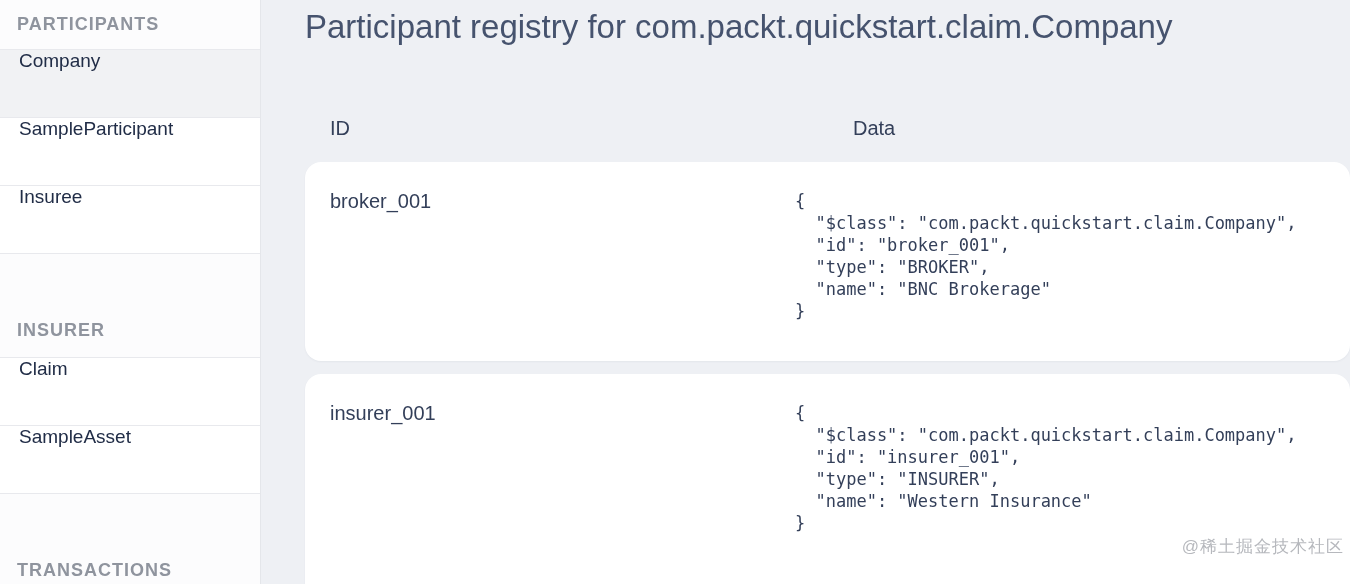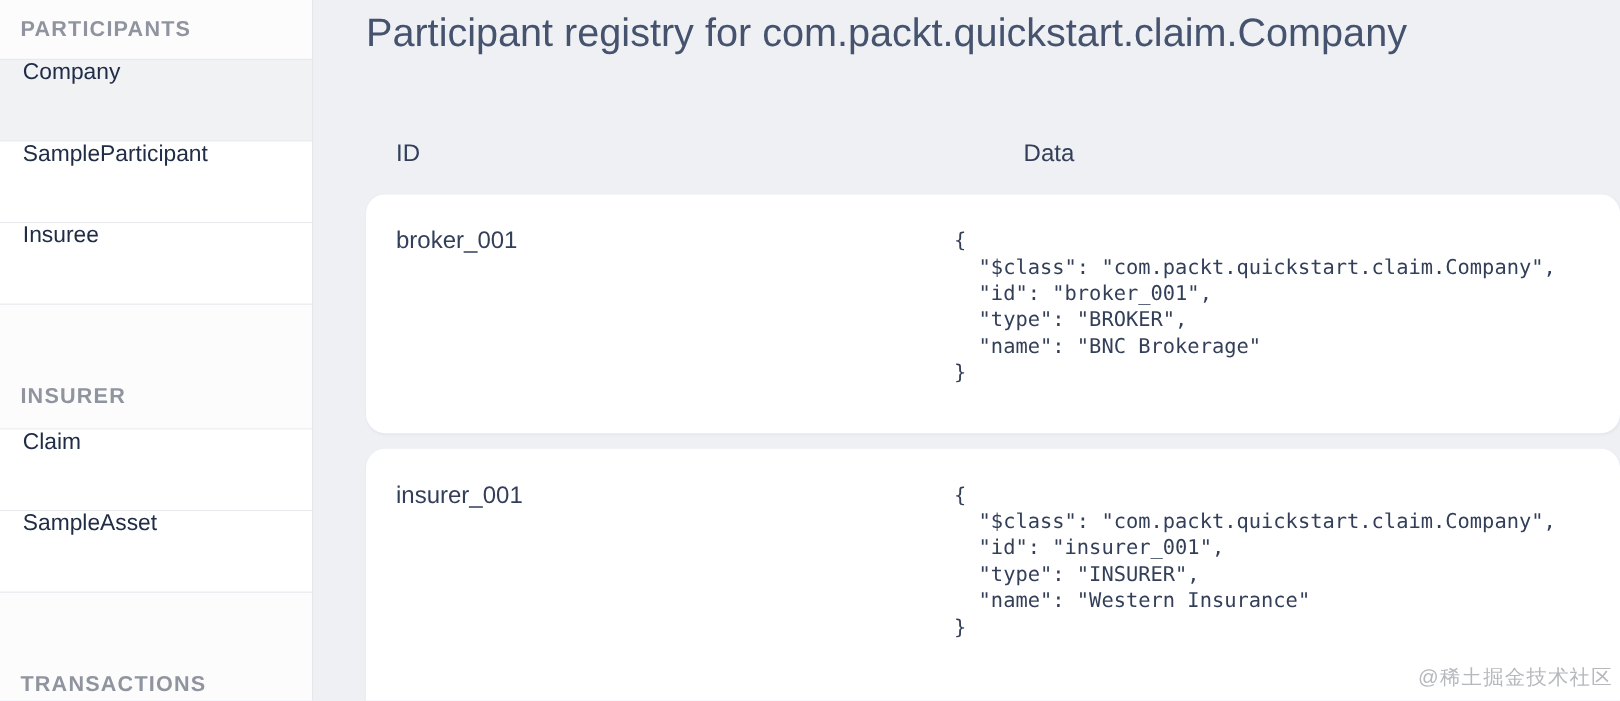--- a/index.html
+++ b/index.html
@@ -81,21 +81,21 @@
     width:465px;font-size:20px;color:var(--text-dark);
   }
   pre.json{
     margin:0;white-space:pre;
     font-family:"DejaVu Sans Mono","Liberation Mono",monospace;
     font-size:17px;line-height:22px;
     color:var(--text-dark);
   }
 
   .watermark{
-    position:absolute;right:6px;bottom:8px;
+    position:absolute;right:6px;bottom:26px;
     font-size:17px;color:var(--watermark);
     letter-spacing:1px;
   }
 </style>
 </head>
 <body>
 
 <div class="app">
 
   <aside class="sidebar">

